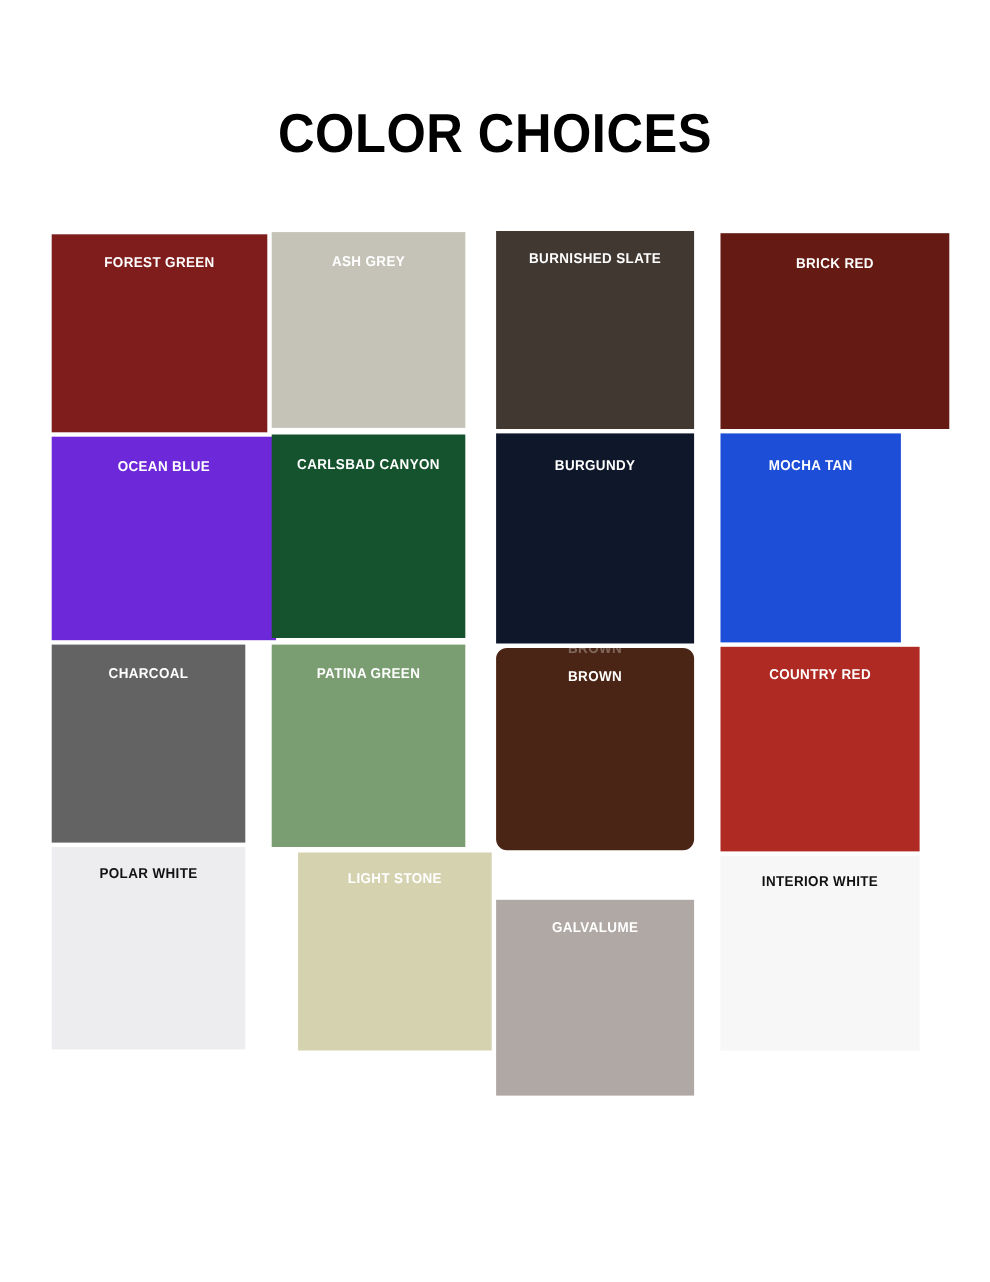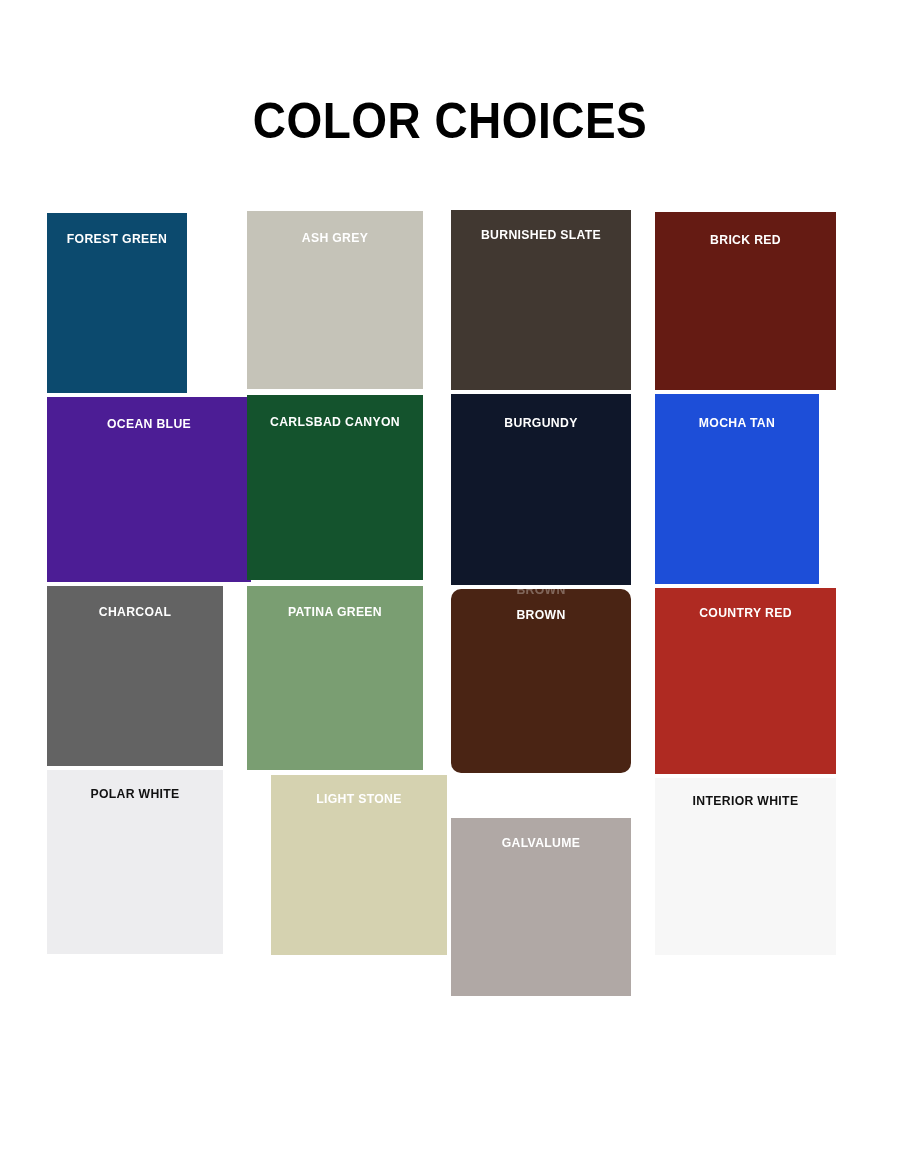--- a/index.html
+++ b/index.html
@@ -79,24 +79,24 @@
 </style>
 </head>
 <body>
 
 <div id="page">
 
   <div id="page-title">COLOR CHOICES</div>
 
   <div id="palette-grid">
       <div class="palette-column" style="left: 0px; top: 0px;">
-        <div class="swatch" style="left: 47px; top: 213px; width: 140px; height: 180px; background: #0c4a6e;">
+        <div class="swatch" style="left: 47px; top: 213px; width: 196px; height: 180px; background: #7f1d1d;">
           <div class="swatch-label" style="top: 18px; color: rgb(255, 255, 255);">FOREST GREEN</div>
         </div>
-        <div class="swatch" style="left: 47px; top: 397px; width: 204px; height: 185px; background: #4c1d95;">
+        <div class="swatch" style="left: 47px; top: 397px; width: 204px; height: 185px; background: #6d28d9;">
           <div class="swatch-label" style="top: 19px; color: rgb(255, 255, 255);">OCEAN BLUE</div>
         </div>
         <div class="swatch" style="left: 47px; top: 586px; width: 176px; height: 180px; background: rgb(99, 99, 99);">
           <div class="swatch-label" style="top: 18px; color: rgb(255, 255, 255);">CHARCOAL</div>
         </div>
         <div class="swatch" style="left: 47px; top: 770px; width: 176px; height: 184px; background: rgb(237, 237, 239);">
           <div class="swatch-label" style="top: 16px; color: rgb(17, 17, 17);">POLAR WHITE</div>
         </div>
       </div>
       <div class="palette-column" style="left: 0px; top: 0px;">
@@ -122,21 +122,21 @@
         </div>
         <div class="swatch" style="left: 451px; top: 589px; width: 180px; height: 184px; background: rgb(74, 36, 20); border-radius: 10px;">
           <div class="ghost-label" style="top: -7px; color: rgb(255, 255, 255);">BROWN</div>
           <div class="swatch-label" style="top: 18px; color: rgb(255, 255, 255);">BROWN</div>
         </div>
         <div class="swatch" style="left: 451px; top: 777px; width: 180px; height: 178px; background: rgb(176, 168, 165); margin-top: 41px;">
           <div class="swatch-label" style="top: 17px; color: rgb(255, 255, 255);">GALVALUME</div>
         </div>
       </div>
       <div class="palette-column" style="left: 0px; top: 0px;">
-        <div class="swatch" style="left: 655px; top: 212px; width: 181px; height: 178px; background: rgb(101, 27, 19);">
+        <div class="swatch" style="left: 655px; top: 212px; width: 208px; height: 178px; background: rgb(101, 27, 19);">
           <div class="swatch-label" style="top: 20px; color: rgb(255, 255, 255);">BRICK RED</div>
         </div>
         <div class="swatch" style="left: 655px; top: 394px; width: 164px; height: 190px; background: #1d4ed8;">
           <div class="swatch-label" style="top: 21px; color: rgb(255, 255, 255);">MOCHA TAN</div>
         </div>
         <div class="swatch" style="left: 655px; top: 588px; width: 181px; height: 186px; background: rgb(175, 42, 34);">
           <div class="swatch-label" style="top: 17px; color: rgb(255, 255, 255);">COUNTRY RED</div>
         </div>
         <div class="swatch" style="left: 655px; top: 778px; width: 181px; height: 177px; background: rgb(247, 247, 247);">
           <div class="swatch-label" style="top: 15px; color: rgb(17, 17, 17);">INTERIOR WHITE</div>

